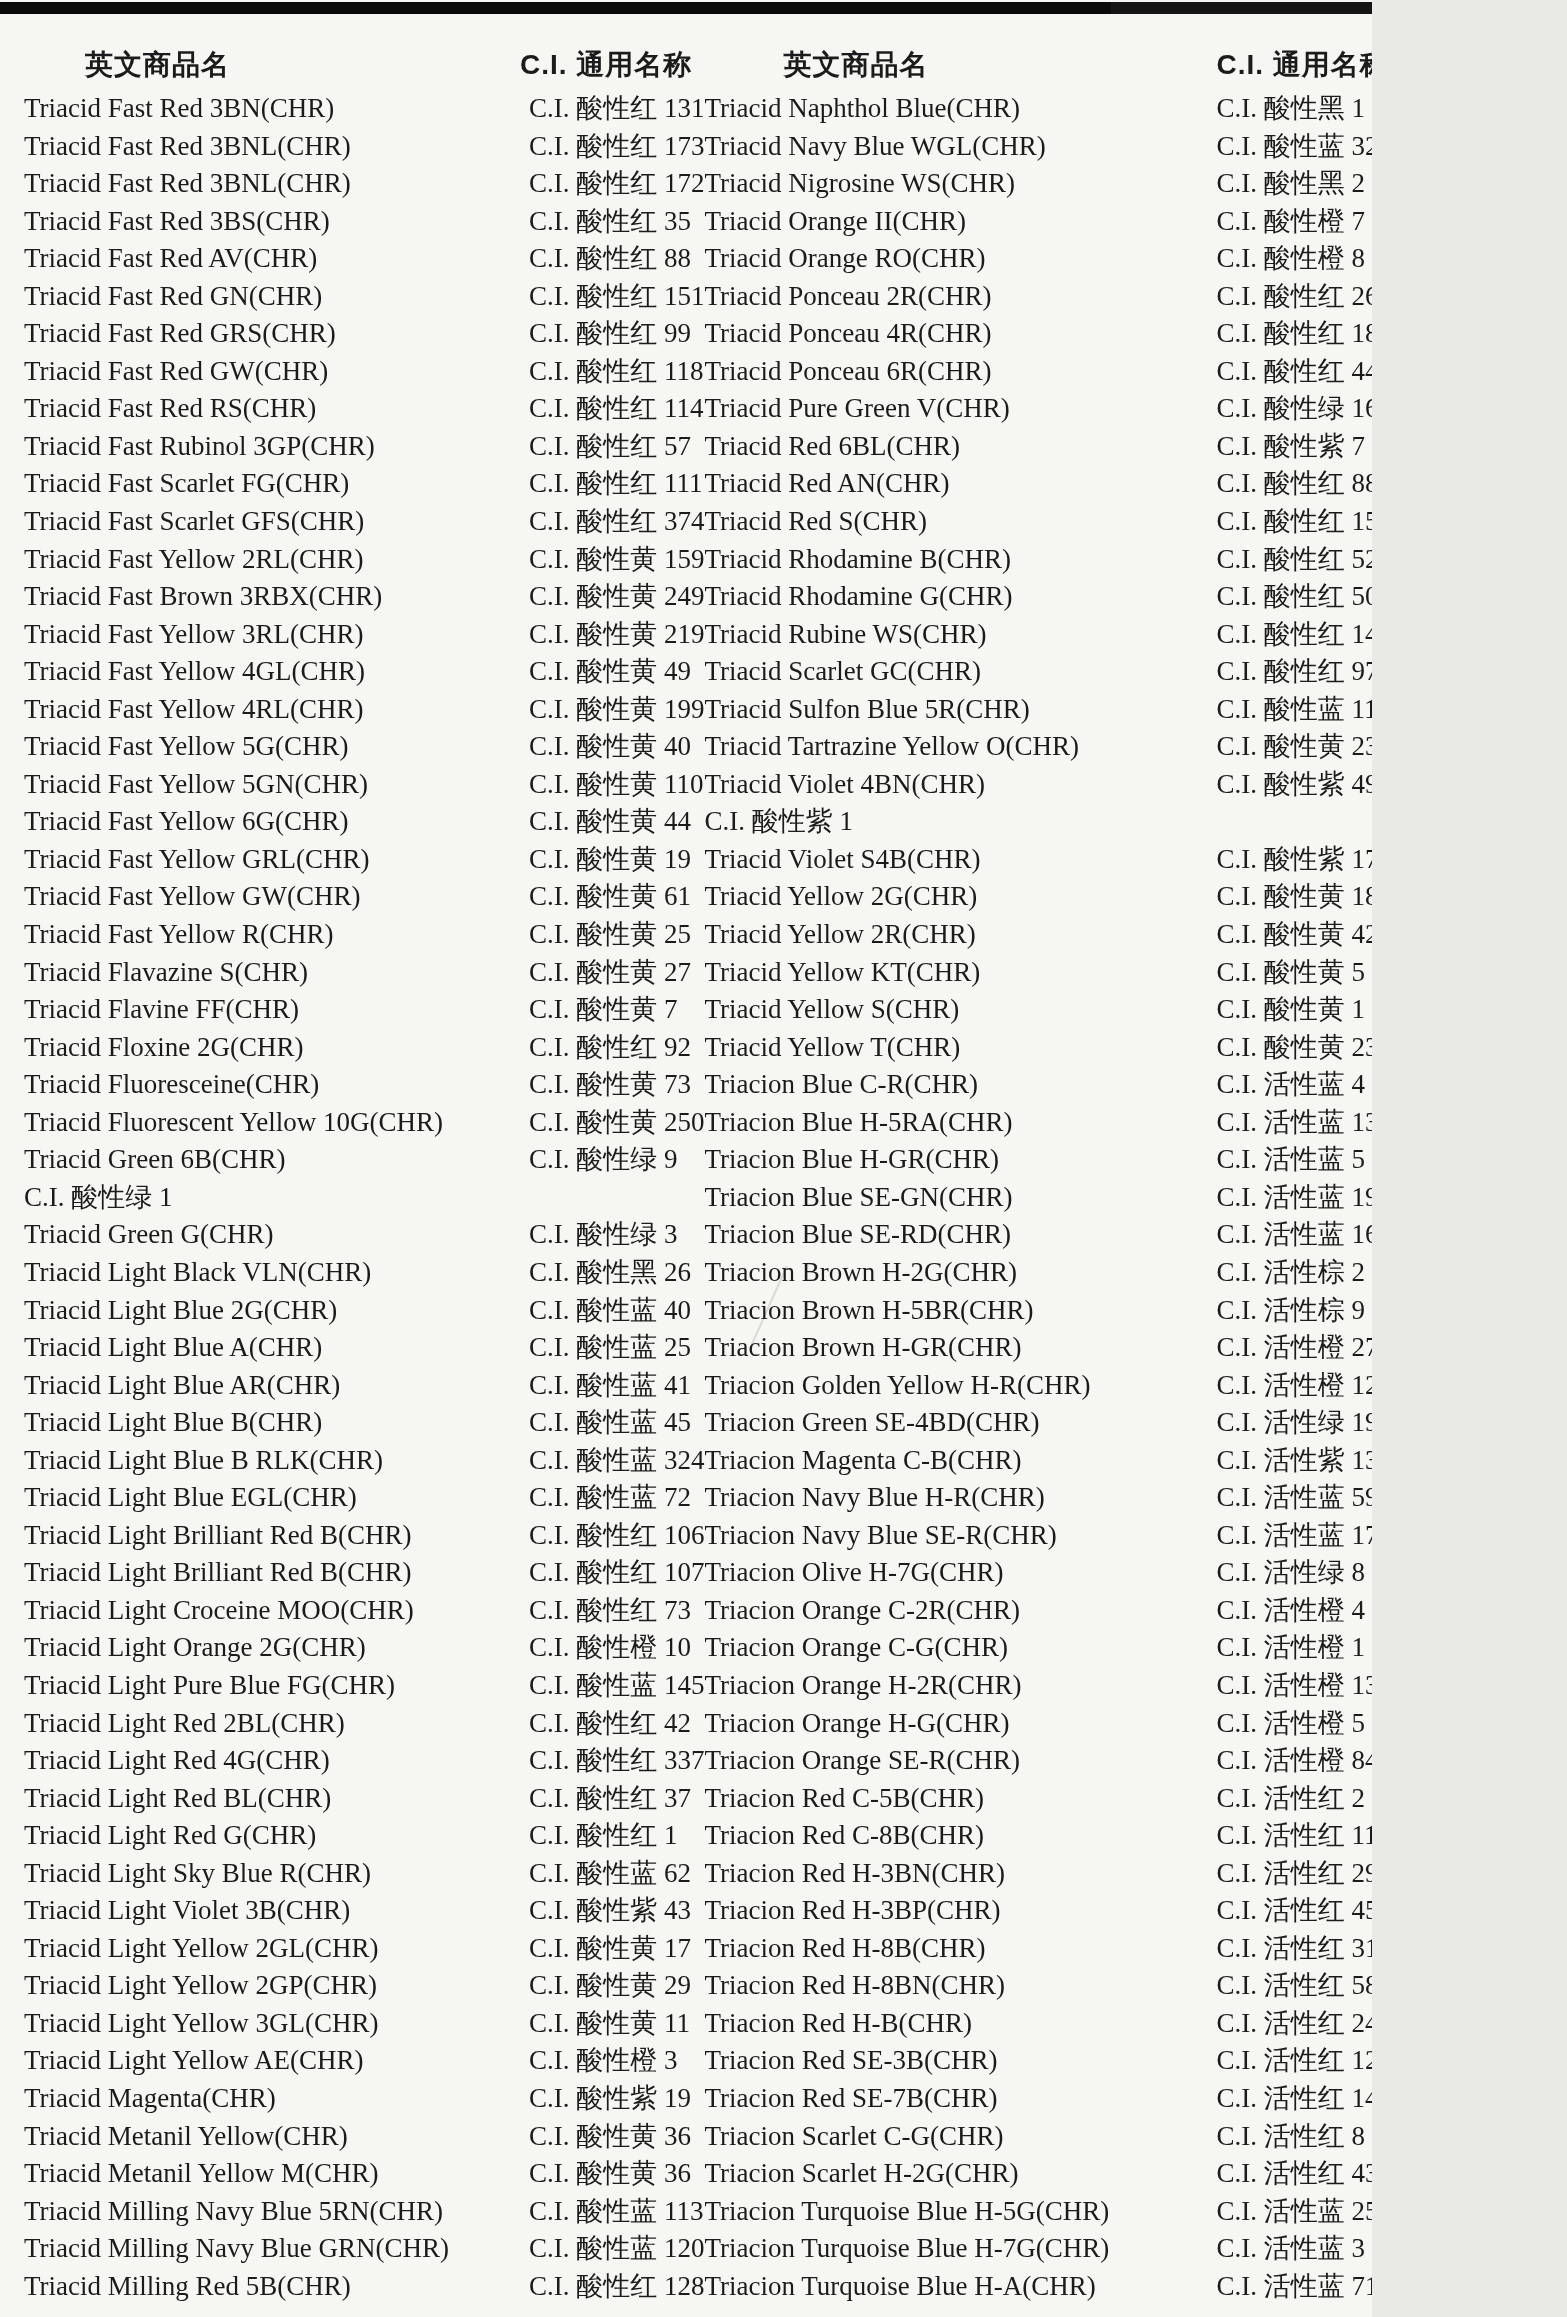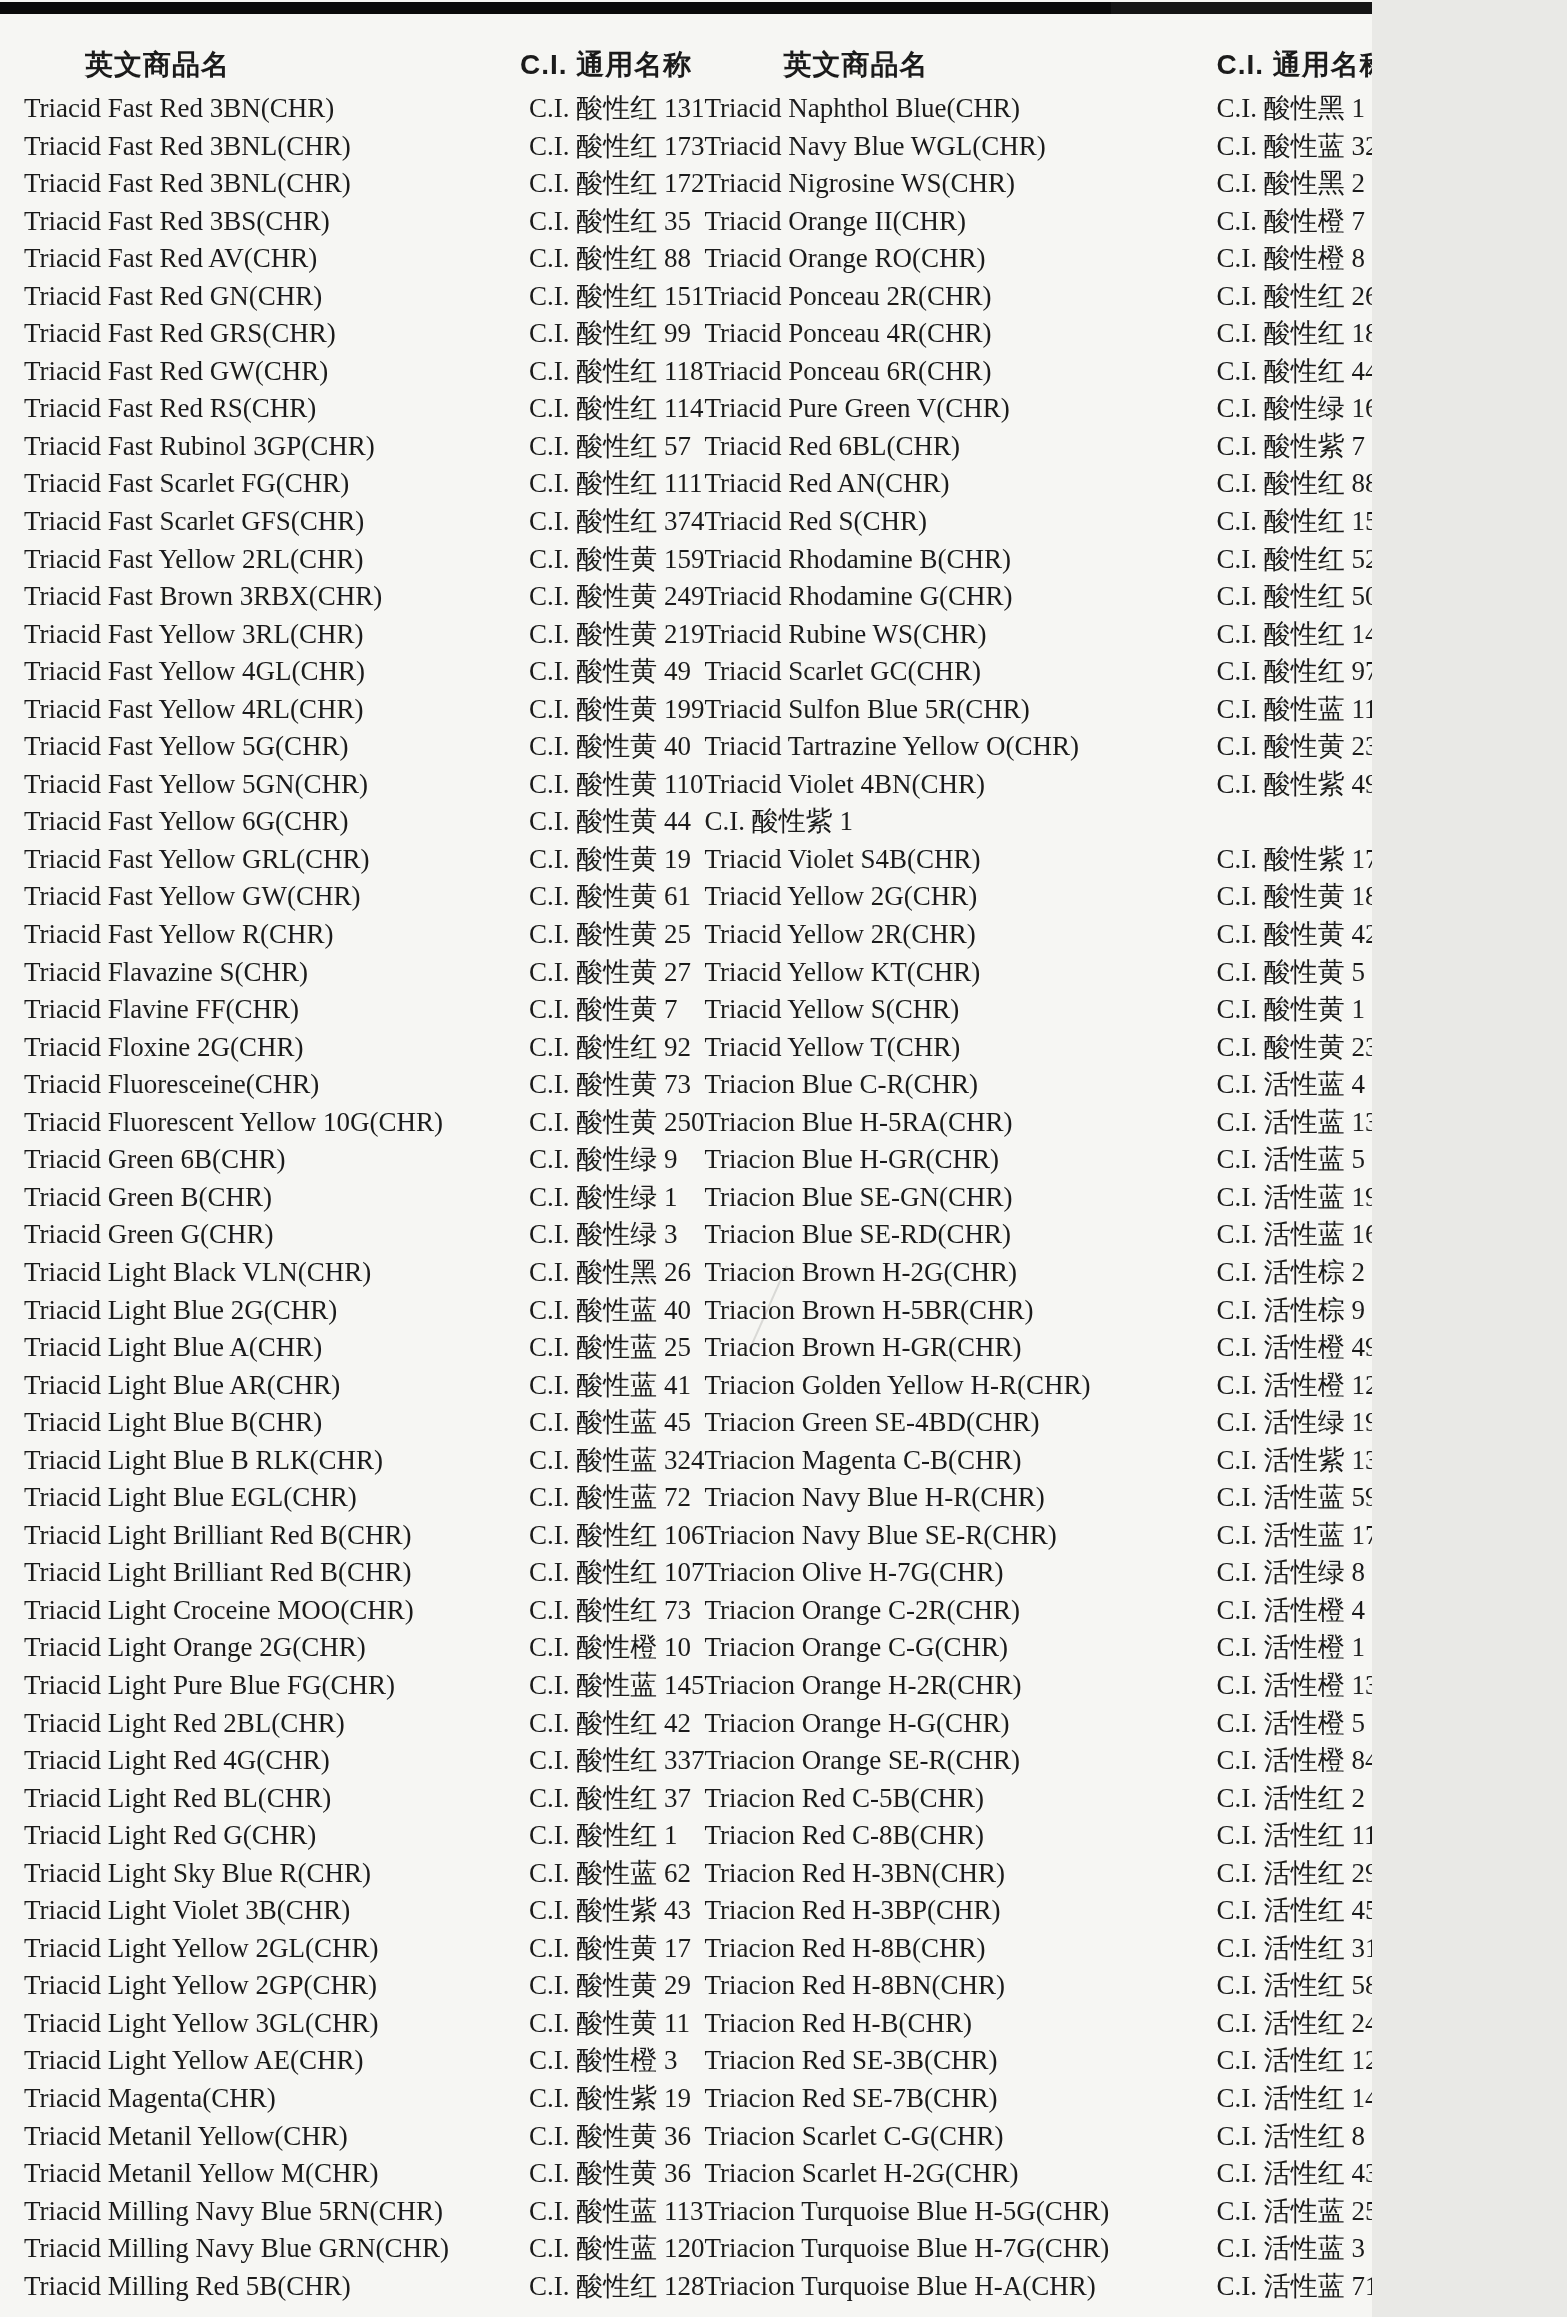--- a/index.html
+++ b/index.html
@@ -193,21 +193,20 @@
           </div>
           <div class="row">
             <div class="cell name">Triacid Fluorescent Yellow 10G(CHR)</div>
             <div class="cell ci">C.I. 酸性黄 250</div>
           </div>
           <div class="row">
             <div class="cell name">Triacid Green 6B(CHR)</div>
             <div class="cell ci">C.I. 酸性绿 9</div>
           </div>
           <div class="row">
-            <div class="cell name">Triacid Green B(CHR)</div>
             <div class="cell ci">C.I. 酸性绿 1</div>
           </div>
           <div class="row">
             <div class="cell name">Triacid Green G(CHR)</div>
             <div class="cell ci">C.I. 酸性绿 3</div>
           </div>
           <div class="row">
             <div class="cell name">Triacid Light Black VLN(CHR)</div>
             <div class="cell ci">C.I. 酸性黑 26</div>
           </div>
@@ -455,21 +454,21 @@
           <div class="row">
             <div class="cell name">Triacion Brown H-2G(CHR)</div>
             <div class="cell ci">C.I. 活性棕 2</div>
           </div>
           <div class="row">
             <div class="cell name">Triacion Brown H-5BR(CHR)</div>
             <div class="cell ci">C.I. 活性棕 9</div>
           </div>
           <div class="row">
             <div class="cell name">Triacion Brown H-GR(CHR)</div>
-            <div class="cell ci">C.I. 活性橙 49</div>
+            <div class="cell ci">C.I. 活性橙 27</div>
           </div>
           <div class="row">
             <div class="cell name">Triacion Golden Yellow H-R(CHR)</div>
             <div class="cell ci">C.I. 活性橙 12</div>
           </div>
           <div class="row">
             <div class="cell name">Triacion Green SE-4BD(CHR)</div>
             <div class="cell ci">C.I. 活性绿 19</div>
           </div>
           <div class="row">

